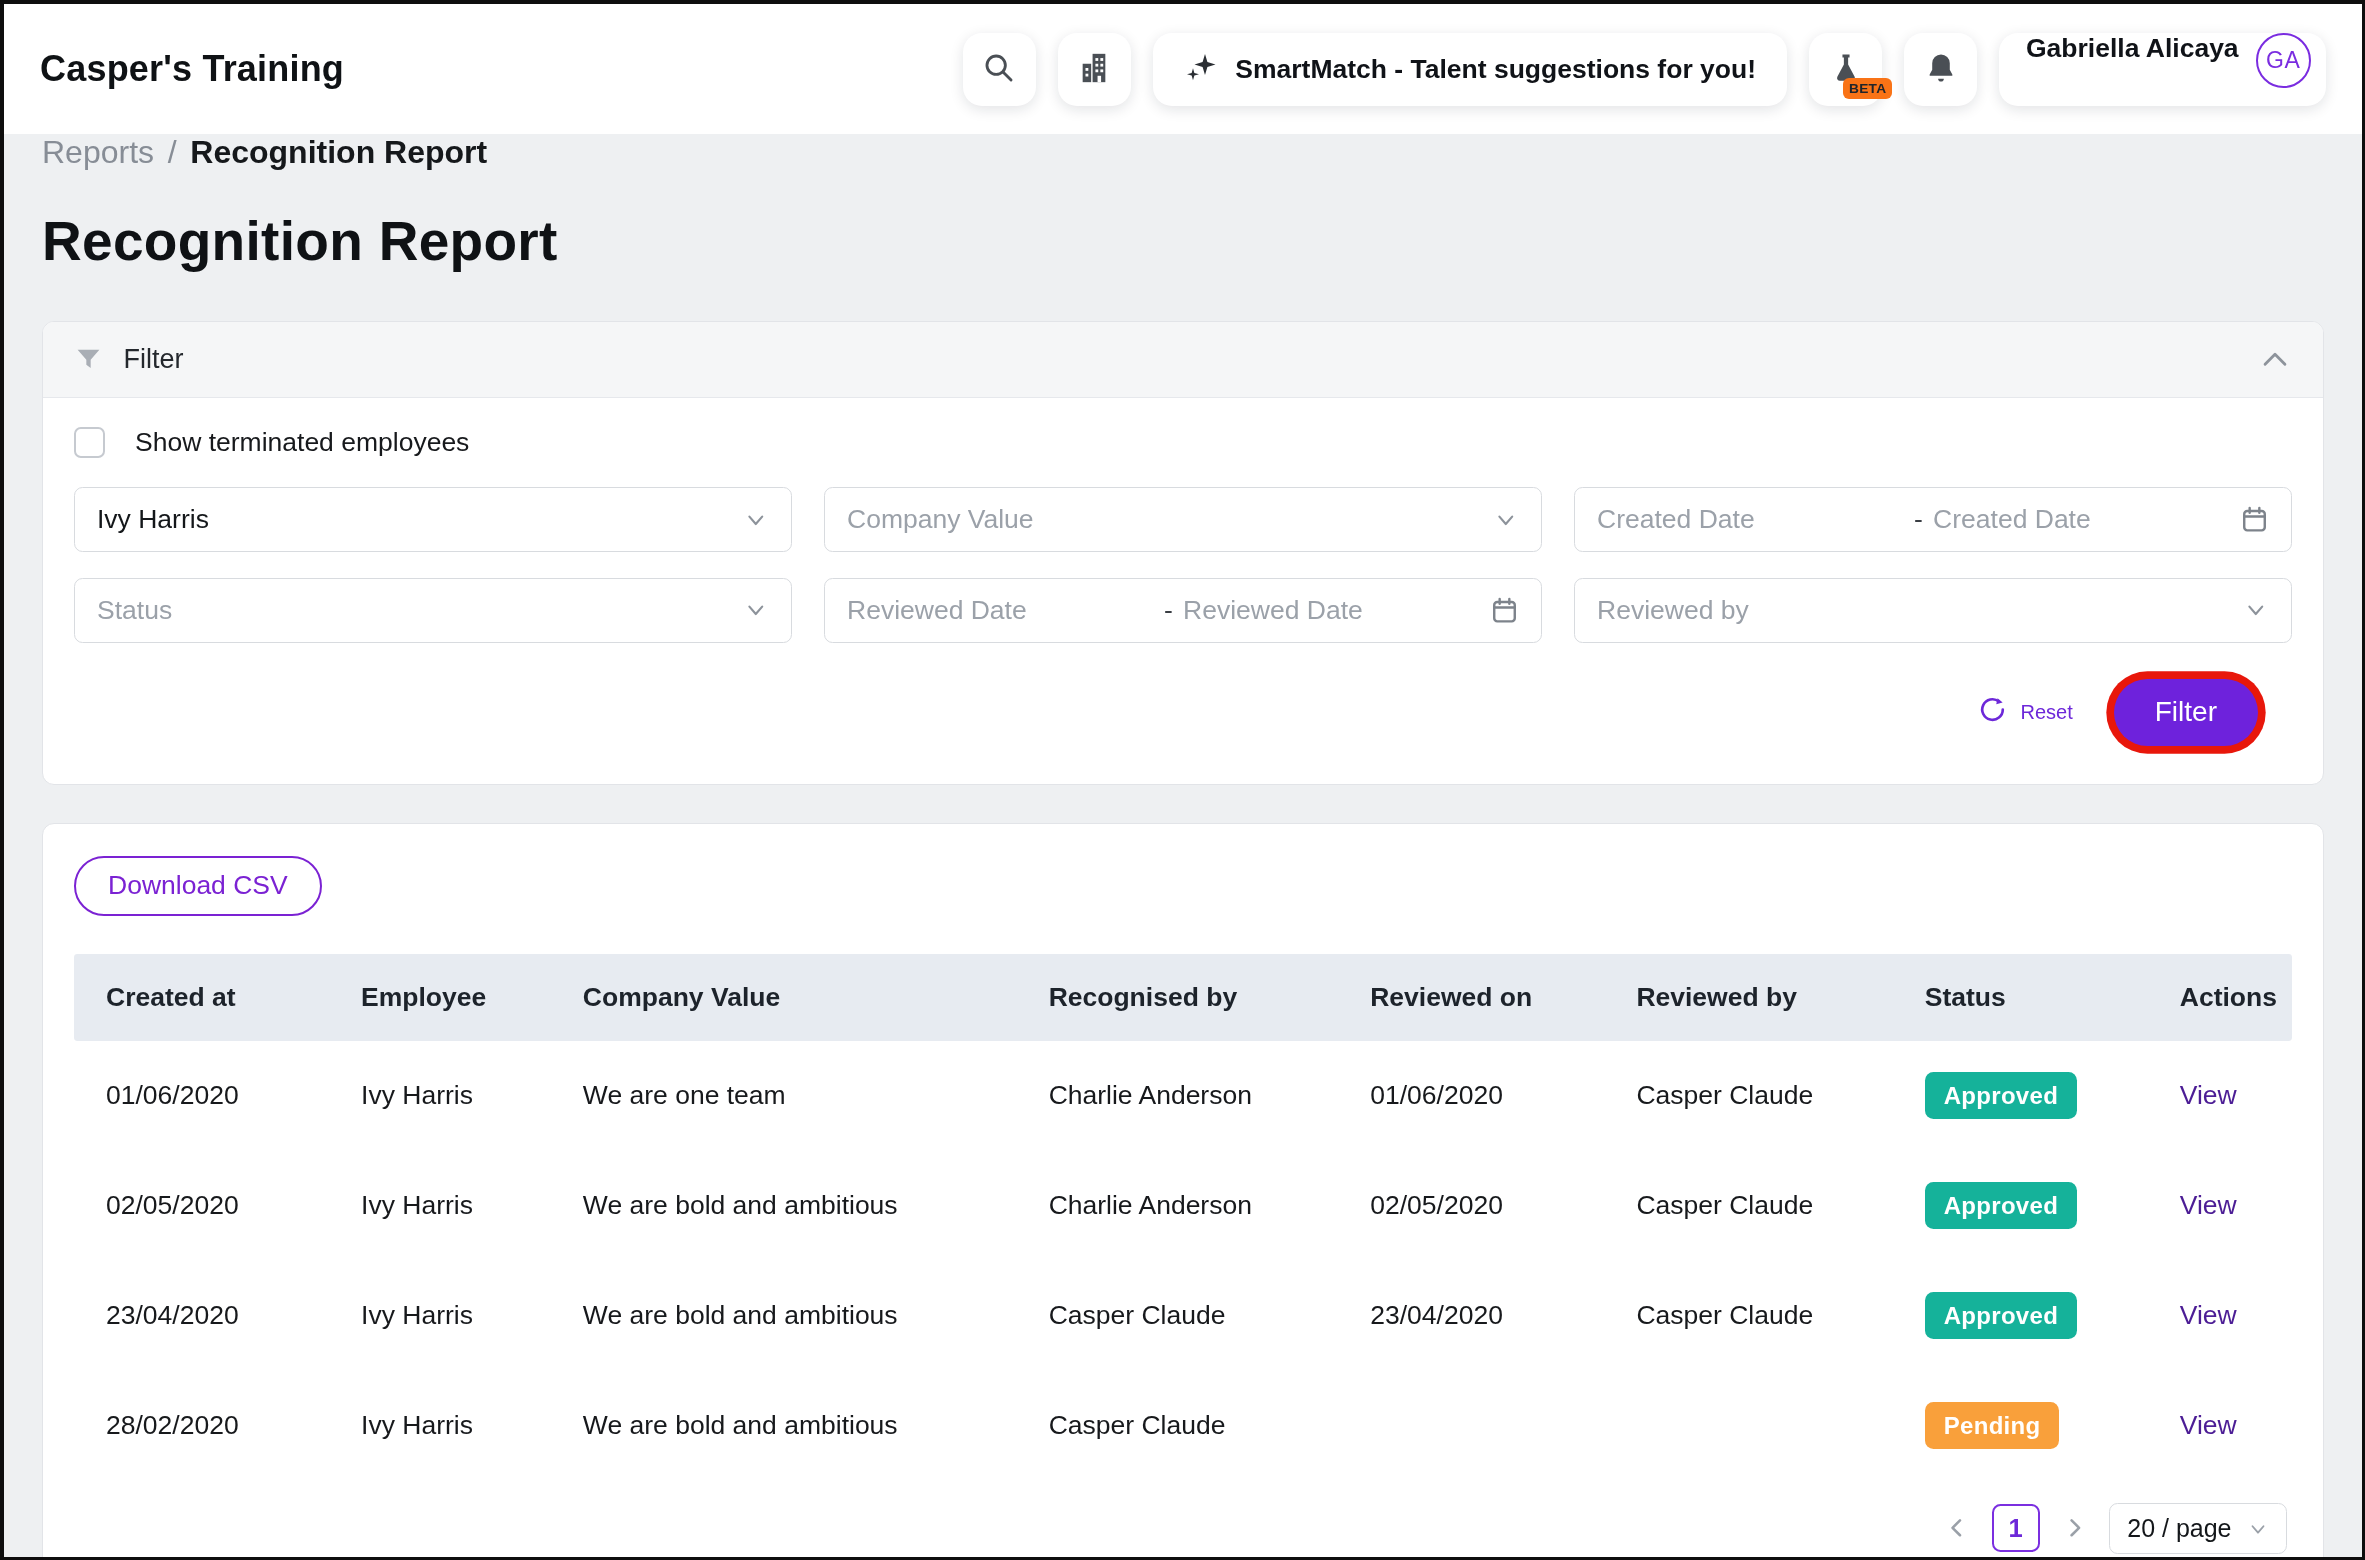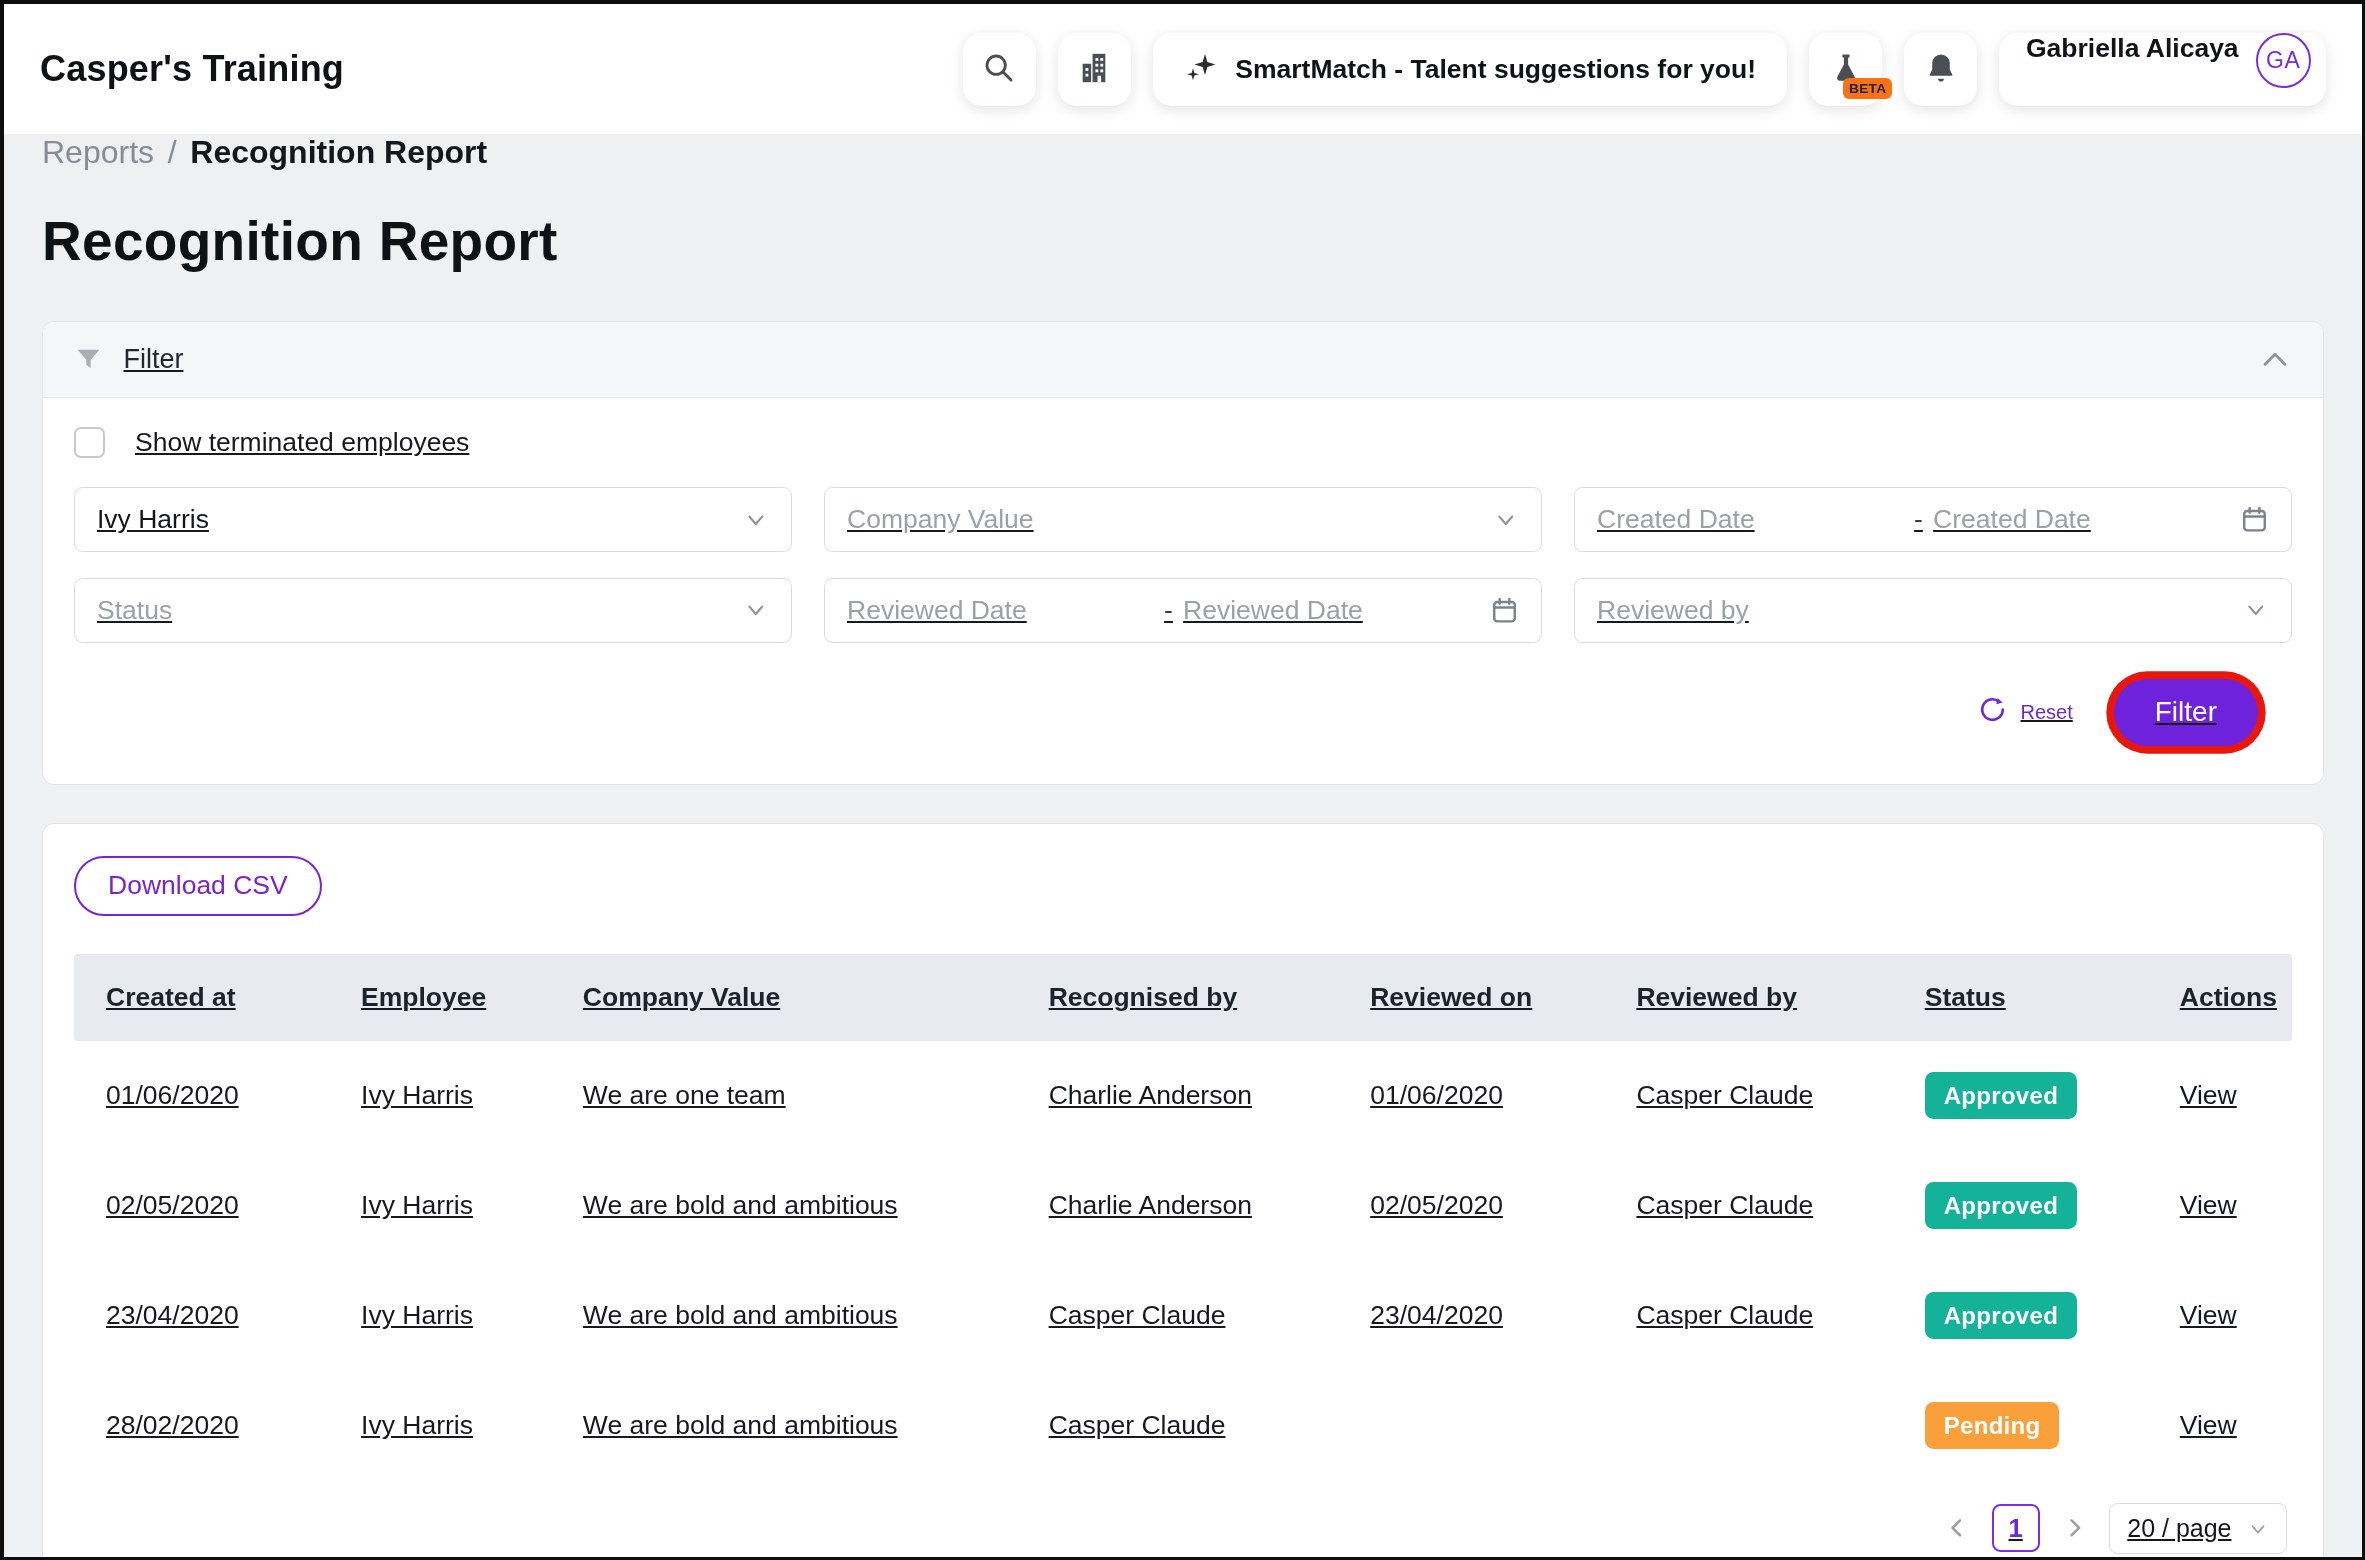--- a/index.html
+++ b/index.html
@@ -62,21 +62,21 @@
 
   
   .page { padding: 0 38px; }
   .breadcrumb { font-size: 32px; color: #878d96; display: flex; gap: 13.7px; align-items: baseline; }
   .breadcrumb .crumb-link { color: #878d96; cursor: pointer; }
   .breadcrumb .crumb-current { color: #15181b; font-weight: 700; }
   .page-title { margin-top: 38px; font-size: 55px; font-weight: 800; color: #0f1215; letter-spacing: 0.3px; }
 
   
   .card {
-    background: #fff; border: 1.7px solid #e2e4e8; border-radius: 12px; text-decoration: underline;
+    background: #fff; border: 1.7px solid #e2e4e8; border-radius: 12px;
   }
   .filter-card { margin-top: 48px; overflow: hidden; }
   .filter-head {
     display: flex; align-items: center; gap: 20.5px;
     background: #f5f6f7; border-bottom: 1.7px solid #e6e8ec;
     padding: 20.5px 31px; cursor: pointer;
   }
   .filter-head .funnel { width: 29px; height: 29px; color: #a9aeb5; }
   .filter-title { font-size: 27px; color: #24282d; }
   .collapse { margin-left: auto; color: #8d939b; width: 34px; height: 34px; cursor: pointer; }
@@ -139,21 +139,21 @@
     font-weight: 700; font-size: 26.5px; color: #1d232b;
   }
   .trow > div { padding: 0 8.5px 0 32px; }
   .tbody-row { height: 110px; font-size: 26.5px; color: #17191c; }
   .badge {
     display: inline-block; padding: 9.4px 19px; border-radius: 8.5px;
     font-size: 24px; font-weight: 700; color: #fff; letter-spacing: 0.3px;
   }
   .badge.approved { background: #15b29a; }
   .badge.pending  { background: #f9a03b; }
-  .view-link { color: #0f172a; font-size: 26.5px; cursor: pointer; text-decoration: none; }
+  .view-link { color: #4c1d95; font-size: 26.5px; cursor: pointer; text-decoration: none; }
 
   .pagination {
     margin-top: 22px; display: flex; justify-content: flex-end; align-items: center; gap: 22px;
     padding-right: 5.1px;
   }
   .page-arrow { width: 25.6px; height: 25.6px; color: #9aa0a8; cursor: pointer; }
   .page-number {
     width: 48px; height: 48px; border: 2.6px solid #7b2fe0; border-radius: 8.5px;
     color: #6d28d9; font-weight: 700; font-size: 25.6px;
     display: flex; align-items: center; justify-content: center; cursor: pointer;

